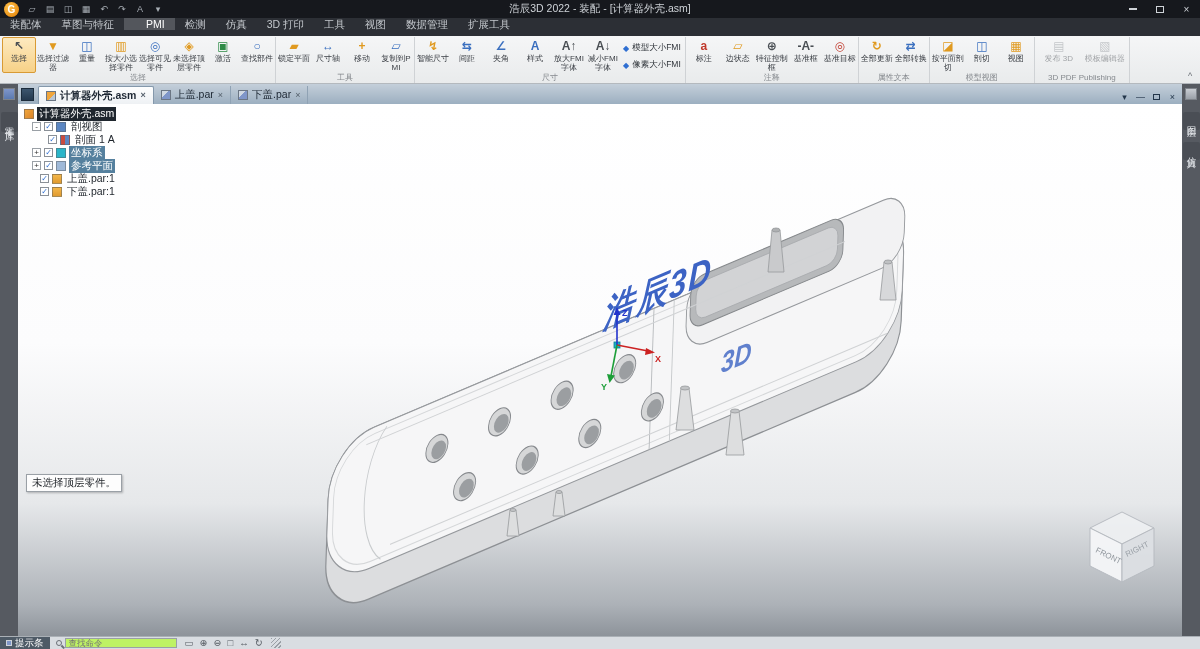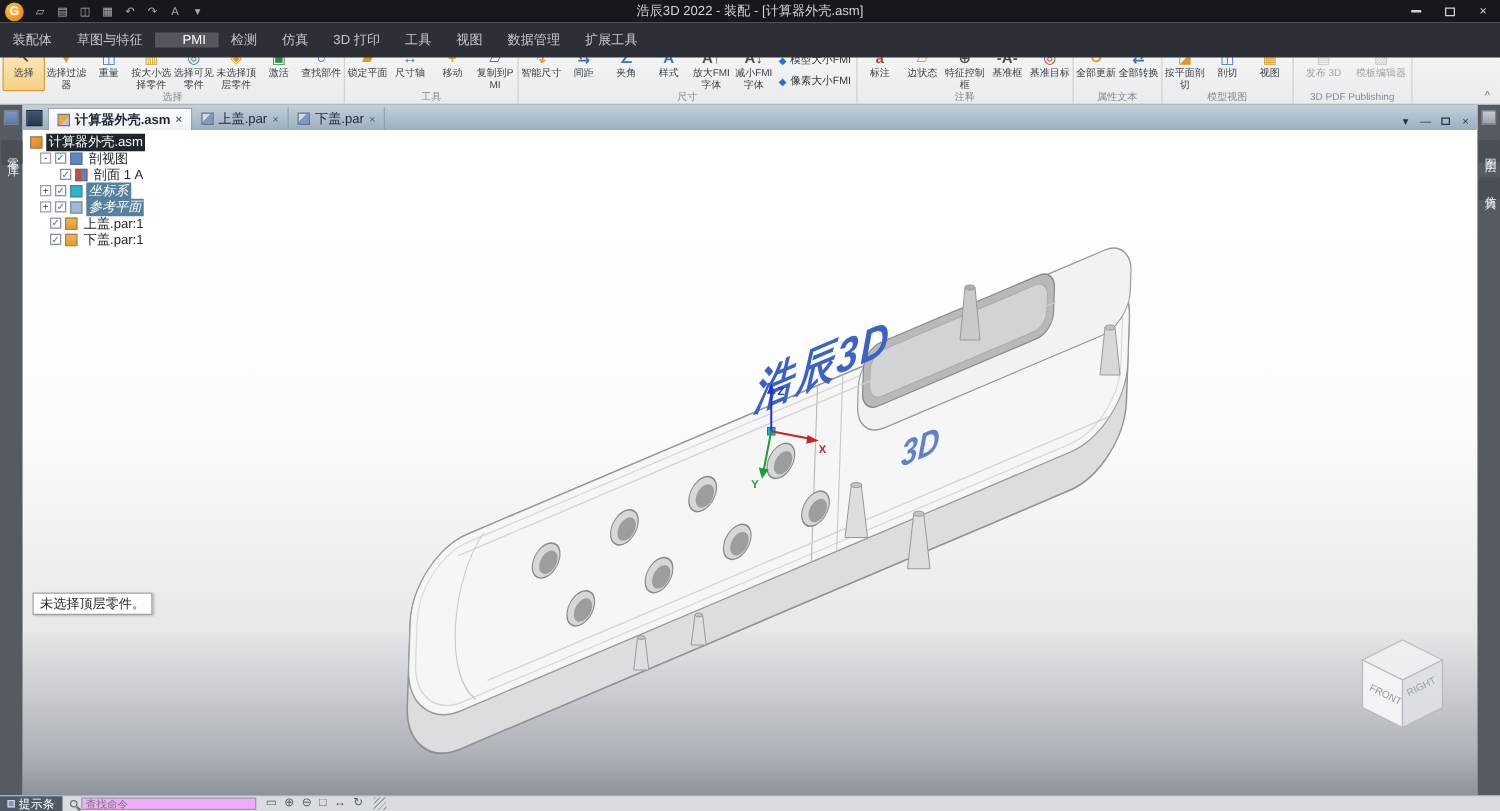--- a/index.html
+++ b/index.html
@@ -12,21 +12,21 @@
   .applogo { width:15px; height:15px; margin:0 5px 0 4px; border-radius:50%; background:radial-gradient(circle at 35% 35%, #ffc24d, #e07c00); color:#fff; font-weight:bold; font-size:10px; line-height:15px; text-align:center; }
   .qat { display:flex; align-items:center; gap:2px; }
   .qat span { width:16px; text-align:center; font-size:9px; color:#a7adb4; line-height:18px; }
   .wtitle { position:absolute; left:0; right:0; text-align:center; font-size:10.5px; color:#cfd3d8; pointer-events:none; }
   .wbtns { margin-left:auto; display:flex; z-index:2; }
   .wbtn { width:27px; height:18px; display:flex; align-items:center; justify-content:center; color:#cfd3d8; font-size:10px; }
   .maxbox { width:8px; height:7px; border:1px solid #cfd3d8; display:inline-block; }
   .minbar { width:8px; height:2px; background:#cfd3d8; display:inline-block; }
 
   
-  .tabrow { position:absolute; top:18px; left:0; right:0; height:28px; background:#2c2f35; display:flex; align-items:center; z-index:39; }
+  .tabrow { position:absolute; top:18px; left:0; right:0; height:18px; background:#2c2f35; display:flex; align-items:flex-start; z-index:39; }
   .mtab { padding:0 10px; display:flex; align-items:center; font-size:10.5px; color:#c3c7cc; }
   .mtab.active { background:#53565c; color:#ffffff;padding-left:22px; }
 
   
   .ribbon { position:absolute; top:36px; left:0; right:0; height:48px; background:linear-gradient(#f5f6f7,#e9ebec); border-bottom:1px solid #b4b9be; display:flex; padding:1px 1px 0 1px; overflow:hidden; z-index:38; }
   .rgroup { display:flex; flex-direction:column; padding:0 1px; border-right:1px solid #cfd2d5; }
   .rbtns { flex:1; display:flex; align-items:flex-start; }
   .rbtn { width:34px; display:flex; flex-direction:column; align-items:center; padding-top:1px; border:1px solid transparent; border-radius:2px; min-height:36px; }
   .rbtn.wide { width:46px; }
   .rbtn.active { background:linear-gradient(#fdeac0,#f7d187); border-color:#d89a34; }
@@ -73,33 +73,33 @@
   .cb i { font-style:normal; font-size:8px; line-height:8px; color:#2f6fd2; display:block; }
   .ticon { width:10px; height:10px; flex:none; border:1px solid rgba(90,95,100,.5); }
   .ti-asm { background:linear-gradient(135deg,#f0a63c,#d9832a); }
   .ti-view { background:#5b86c2; }
   .ti-sect { background:linear-gradient(90deg,#c84b3f 50%,#5b86c2 50%); }
   .ti-csys { background:#2ab5c9; }
   .ti-plane { background:#9fb9d8; }
   .ti-part { background:linear-gradient(180deg,#f3b64a,#e09a2f); }
   .tlabel { padding:0 2px; }
   .tlabel.sel { background:#1f262e; color:#fff; }
-  .tlabel.hl { background:#55809e; color:#fff;font-style:italic; }
+  .tlabel.hl { background:#55809e; color:#fff; }
 
   .hintbox { position:absolute; left:8px; top:370px; background:#fdfdfd; border:1px solid #9aa0a6; box-shadow:1px 1px 2px rgba(0,0,0,.25); padding:1px 5px; font-size:10.5px; color:#24282d; z-index:12; }
 
   
   .watermark { position:absolute; right:0; bottom:13px; width:345px; height:46px; background:linear-gradient(90deg, rgba(30,38,47,0) 0%, rgba(30,38,47,.96) 28%, #1e262f 100%); z-index:30; display:flex; align-items:center; justify-content:flex-end; padding-right:14px; color:#ffffff; font-size:26px; font-weight:bold; letter-spacing:1px; }
 
   
   .statusbar { position:absolute; left:0; right:0; bottom:0; height:13px; background:#d9dde2; border-top:1px solid #aab0b6; display:flex; align-items:center; font-size:9.5px; z-index:41; }
   .schip { height:100%; background:#4e5a66; color:#fff; display:flex; align-items:center; gap:3px; padding:0 6px; }
   .schip .dot { width:6px; height:6px; border:1px solid #cdd3d9; background:#7f96c9; }
   .smsg { flex:1; color:#30343a; padding:0 8px; white-space:nowrap; overflow:hidden; text-overflow:ellipsis; }
-  .cmdsearch { width:140px; height:10px; border:1px solid #9aa0a6; background:#f0abfc; font-size:8.5px; color:#555; padding:0 3px; font-family:inherit; }
+  .cmdsearch { width:112px; height:10px; border:1px solid #9aa0a6; background:#bef264; font-size:8.5px; color:#555; padding:0 3px; font-family:inherit; }
   .mag { width:6px; height:6px; border:1.5px solid #6b7077; border-radius:50%; position:relative; margin:0 3px 0 6px; }
   .mag:after { content:""; position:absolute; width:4px; height:1.5px; background:#6b7077; transform:rotate(45deg); left:4px; top:5px; }
   .sicons { display:flex; align-items:center; gap:6px; padding:0 8px; color:#565c63; }
   .sicons span { font-size:9.5px; line-height:12px; }
   .grip { width:10px; height:10px; margin-right:2px; background:repeating-linear-gradient(135deg,#9aa0a6 0 1px,transparent 1px 3px); }
 </style>
 </head>
 <body>
 
 <div class="win">

